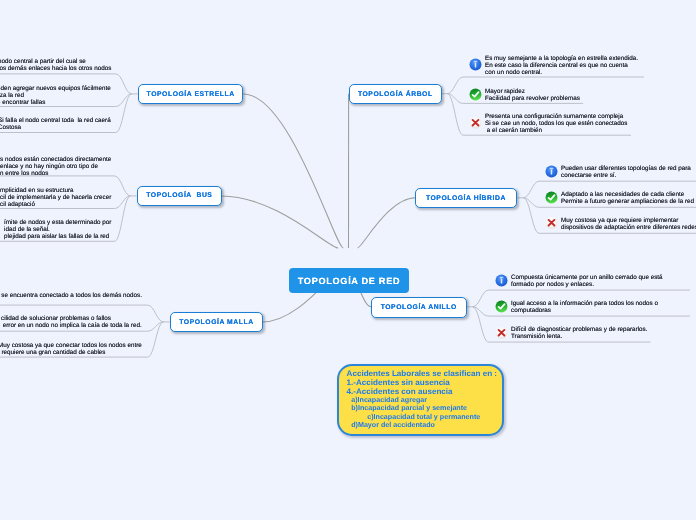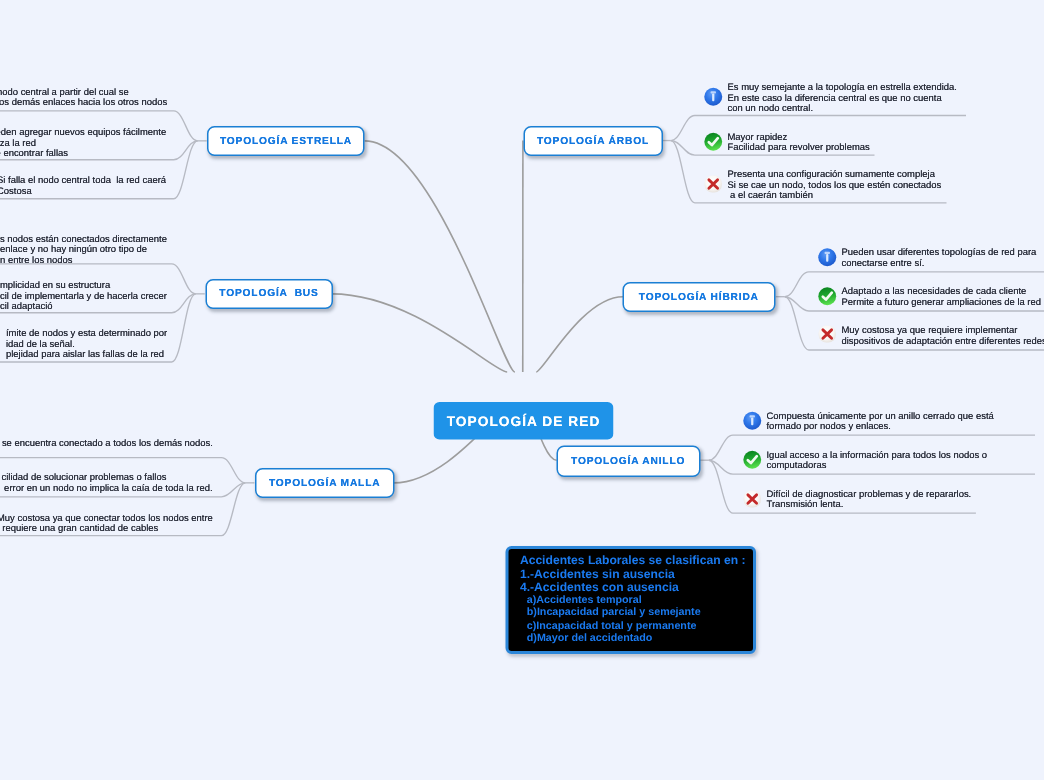--- a/index.html
+++ b/index.html
@@ -18,22 +18,22 @@
         text-shadow:0 0 0.4px currentColor;}
   .node.root{background:#1f93e8;border:none;color:#ffffff;font-size:9.15px;
              letter-spacing:.7px;border-radius:4px;box-shadow:none;}
   .detail{position:absolute;font-size:6.3px;color:#2b2f3c;line-height:6.9px;
           white-space:pre;will-change:transform;transform:translateZ(0);
           text-shadow:0 0 0.35px currentColor;}
   .detail .ln{display:block;}
   .detail.r{text-align:left;}
   .detail.l{text-align:left;}
   .icon{position:absolute;}
-  .notebox{position:absolute;box-sizing:border-box;background:#000000;
-     border:2.2px solid #2b86d9;border-radius:4px;
+  .notebox{position:absolute;box-sizing:border-box;background:#fde047;
+     border:2.2px solid #2b86d9;border-radius:15px;
      color:#1a7af0;font-weight:bold;
      box-shadow:1.2px 1.6px 2.2px rgba(50,60,80,.25);
      will-change:transform;transform:translateZ(0);}
   .notebox .ln{display:block;white-space:pre;position:absolute;}
   .notebox .l0{font-size:8.08px;left:7.6px;}
   .notebox .l1{font-size:7.15px;left:12.2px;}
 </style>
 </head>
 <body>
 
@@ -194,18 +194,18 @@
           </radialGradient>
         </defs>
         <rect x="0.7" y="1.0" width="11.6" height="11.4" rx="5.2" fill="url(#gX)"></rect>
         <path d="M3.6 3.9 L9.4 9.5 M9.4 3.9 L3.6 9.5" stroke="#c42a2a" stroke-width="1.9" stroke-linecap="round"></path>
       </svg></div>
 <div class="detail r" style="left:511.0px;top:326.5px;"><span class="ln">Difícil de diagnosticar problemas y de repararlos.</span><span class="ln">Transmisión lenta.</span></div>
 <div class="notebox" style="left:336.6px;top:364.3px;width:166.9px;height:71.6px;">
       <span class="ln l0" style="top:2.80px;">Accidentes Laborales se clasifican en :</span>
       <span class="ln l0" style="top:12.00px;">1.-Accidentes sin ausencia</span>
       <span class="ln l0" style="top:20.70px;">4.-Accidentes con ausencia</span>
-      <span class="ln l1" style="top:30.10px;">a)Accidentes temporal</span>
+      <span class="ln l1" style="top:30.10px;">a)Incapacidad agregar</span>
       <span class="ln l1" style="top:38.30px;">b)Incapacidad parcial y semejante</span>
-      <span class="ln l1" style="top:46.90px;">c)Incapacidad total y permanente</span>
+      <span class="ln l1" style="top:46.90px;margin-left:16px;">c)Incapacidad total y permanente</span>
       <span class="ln l1" style="top:55.10px;">d)Mayor del accidentado</span>
     </div>
 </div>
 
 </body></html>

